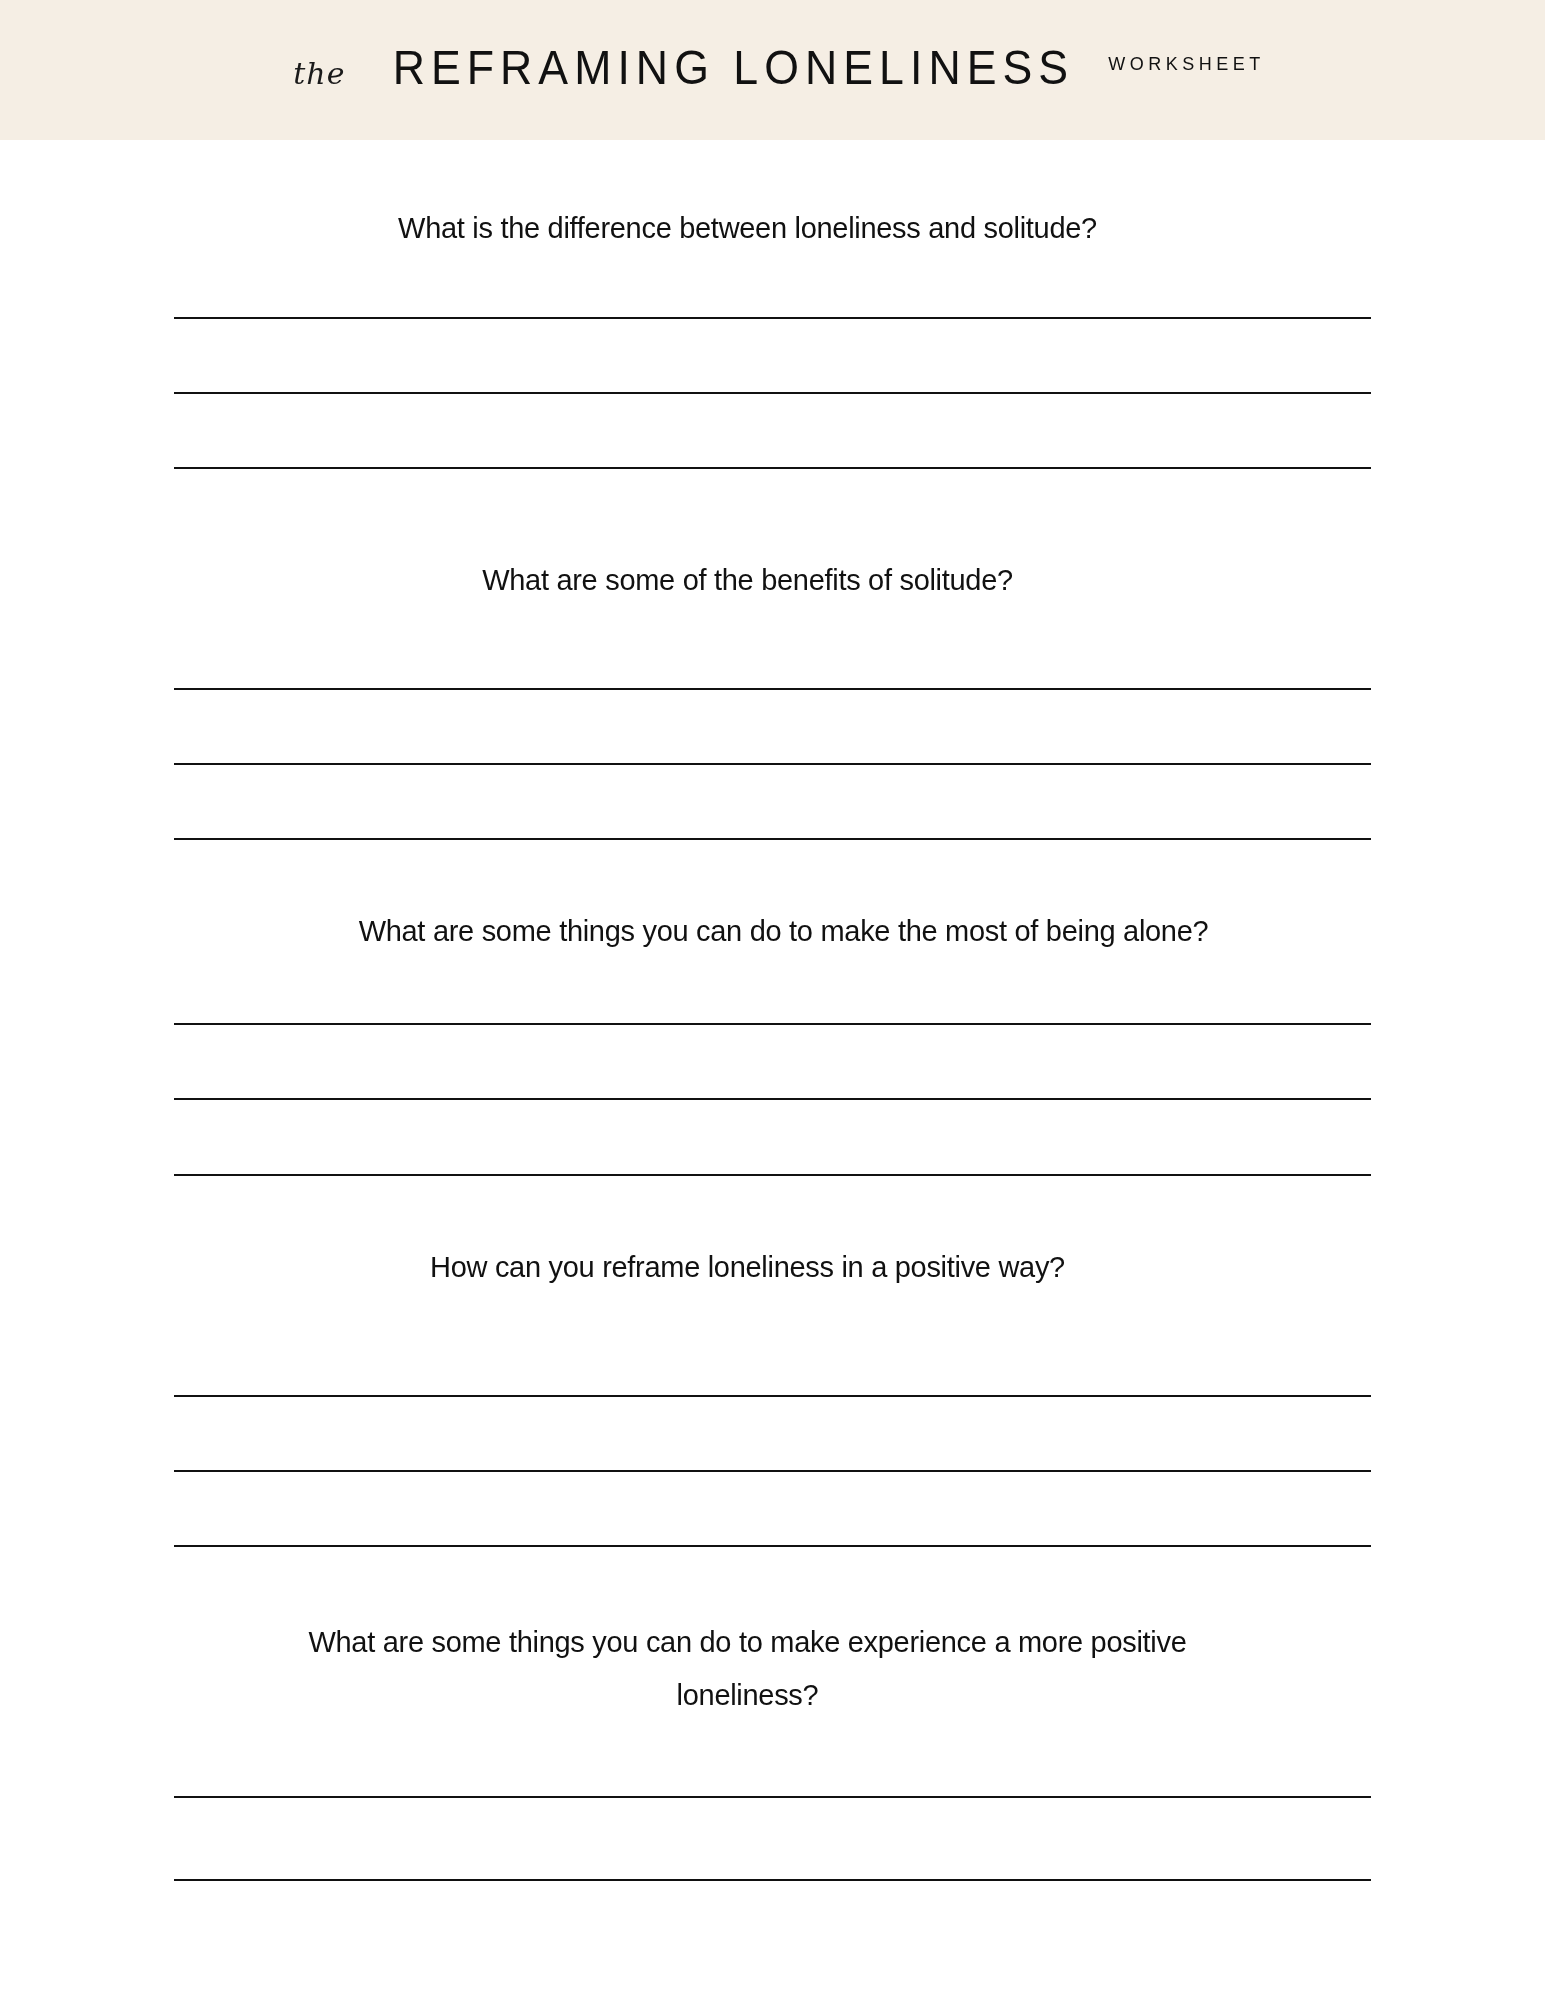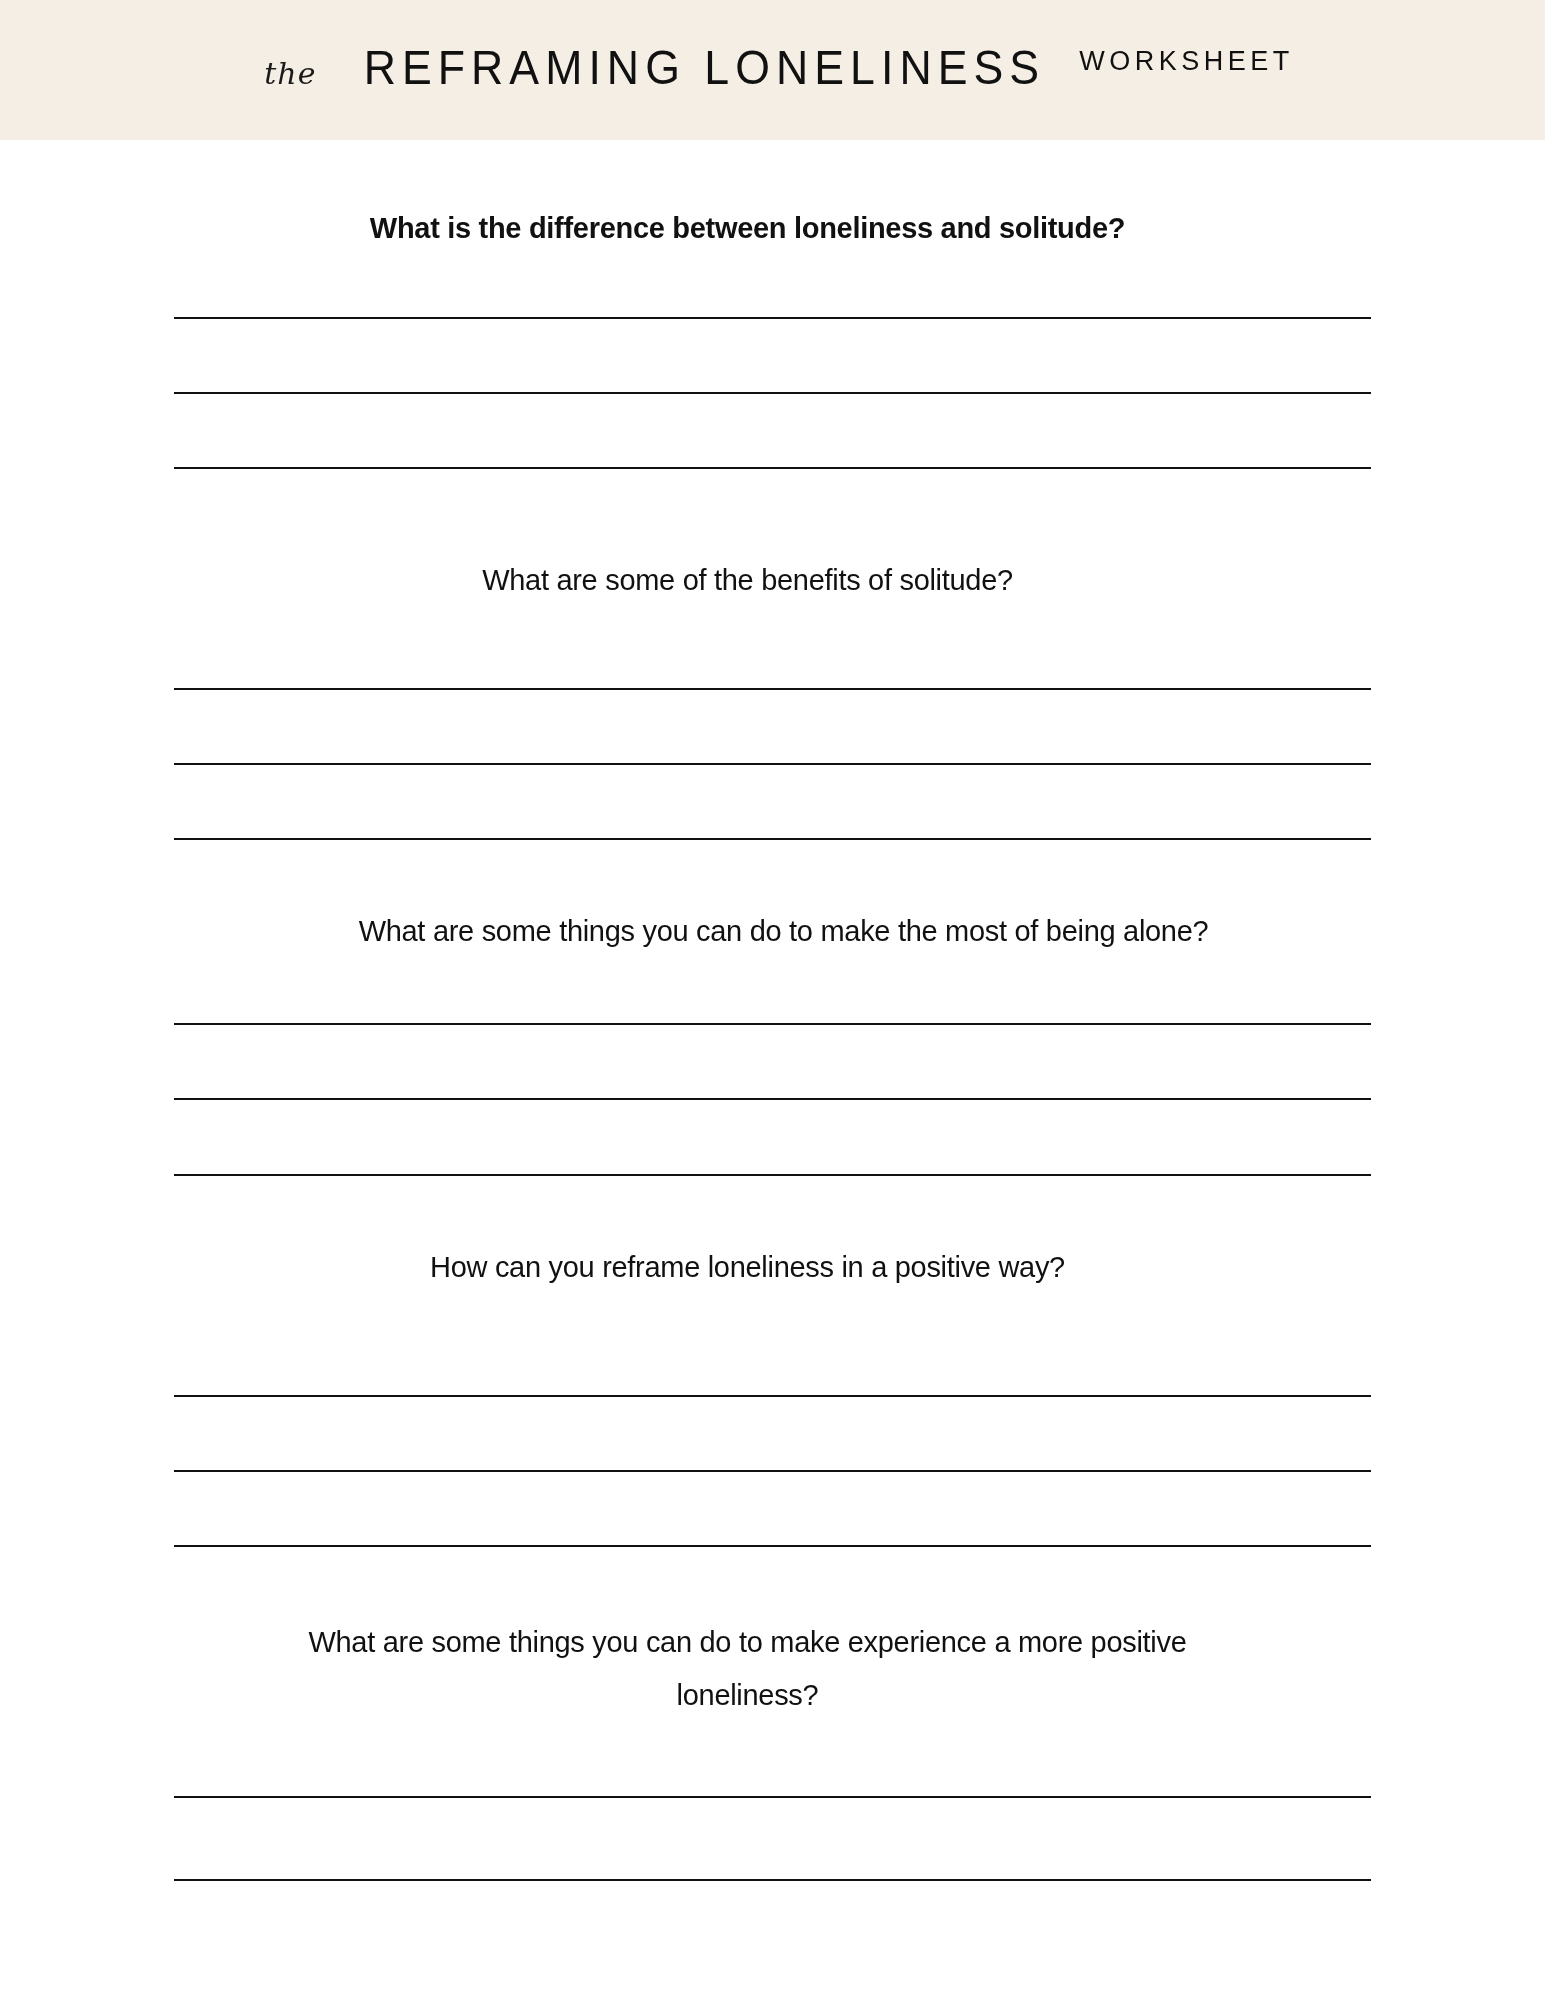--- a/index.html
+++ b/index.html
@@ -44,21 +44,21 @@
       font-size: 48px;
       letter-spacing: 6.5px;
       font-weight: 400;
       color: #111111;
       transform: scaleX(0.93);
       transform-origin: center;
       display: inline-block;
     }
     .title-worksheet {
       font-family: "Liberation Sans", sans-serif;
-      font-size: 27px;
+      font-size: 18px;
       letter-spacing: 4.5px;
       margin-left: 8px;
       color: #111111;
       position: relative;
       top: -14px;
     }
     .question {
       position: absolute;
       left: 0;
       width: 1495px;
@@ -81,21 +81,21 @@
 <body>
 
 <div class="header">
   <div class="title-row">
     <span class="title-the">the</span>
     <span class="title-main">REFRAMING LONELINESS</span>
     <span class="title-worksheet">WORKSHEET</span>
   </div>
 </div>
 
-<div class="question" style="top:202px;font-weight:bold;">What is the difference between loneliness and solitude?</div>
+<div class="question" style="top:202px;">What is the difference between loneliness and solitude?</div>
 <div class="write-line" style="top:317px;"></div>
 <div class="write-line" style="top:392px;"></div>
 <div class="write-line" style="top:467px;"></div>
 
 <div class="question" style="top:554px;">What are some of the benefits of solitude?</div>
 <div class="write-line" style="top:688px;"></div>
 <div class="write-line" style="top:763px;"></div>
 <div class="write-line" style="top:838px;"></div>
 
 <div class="question" style="top:905px;margin-left:36px;">What are some things you can do to make the most of being alone?</div>

